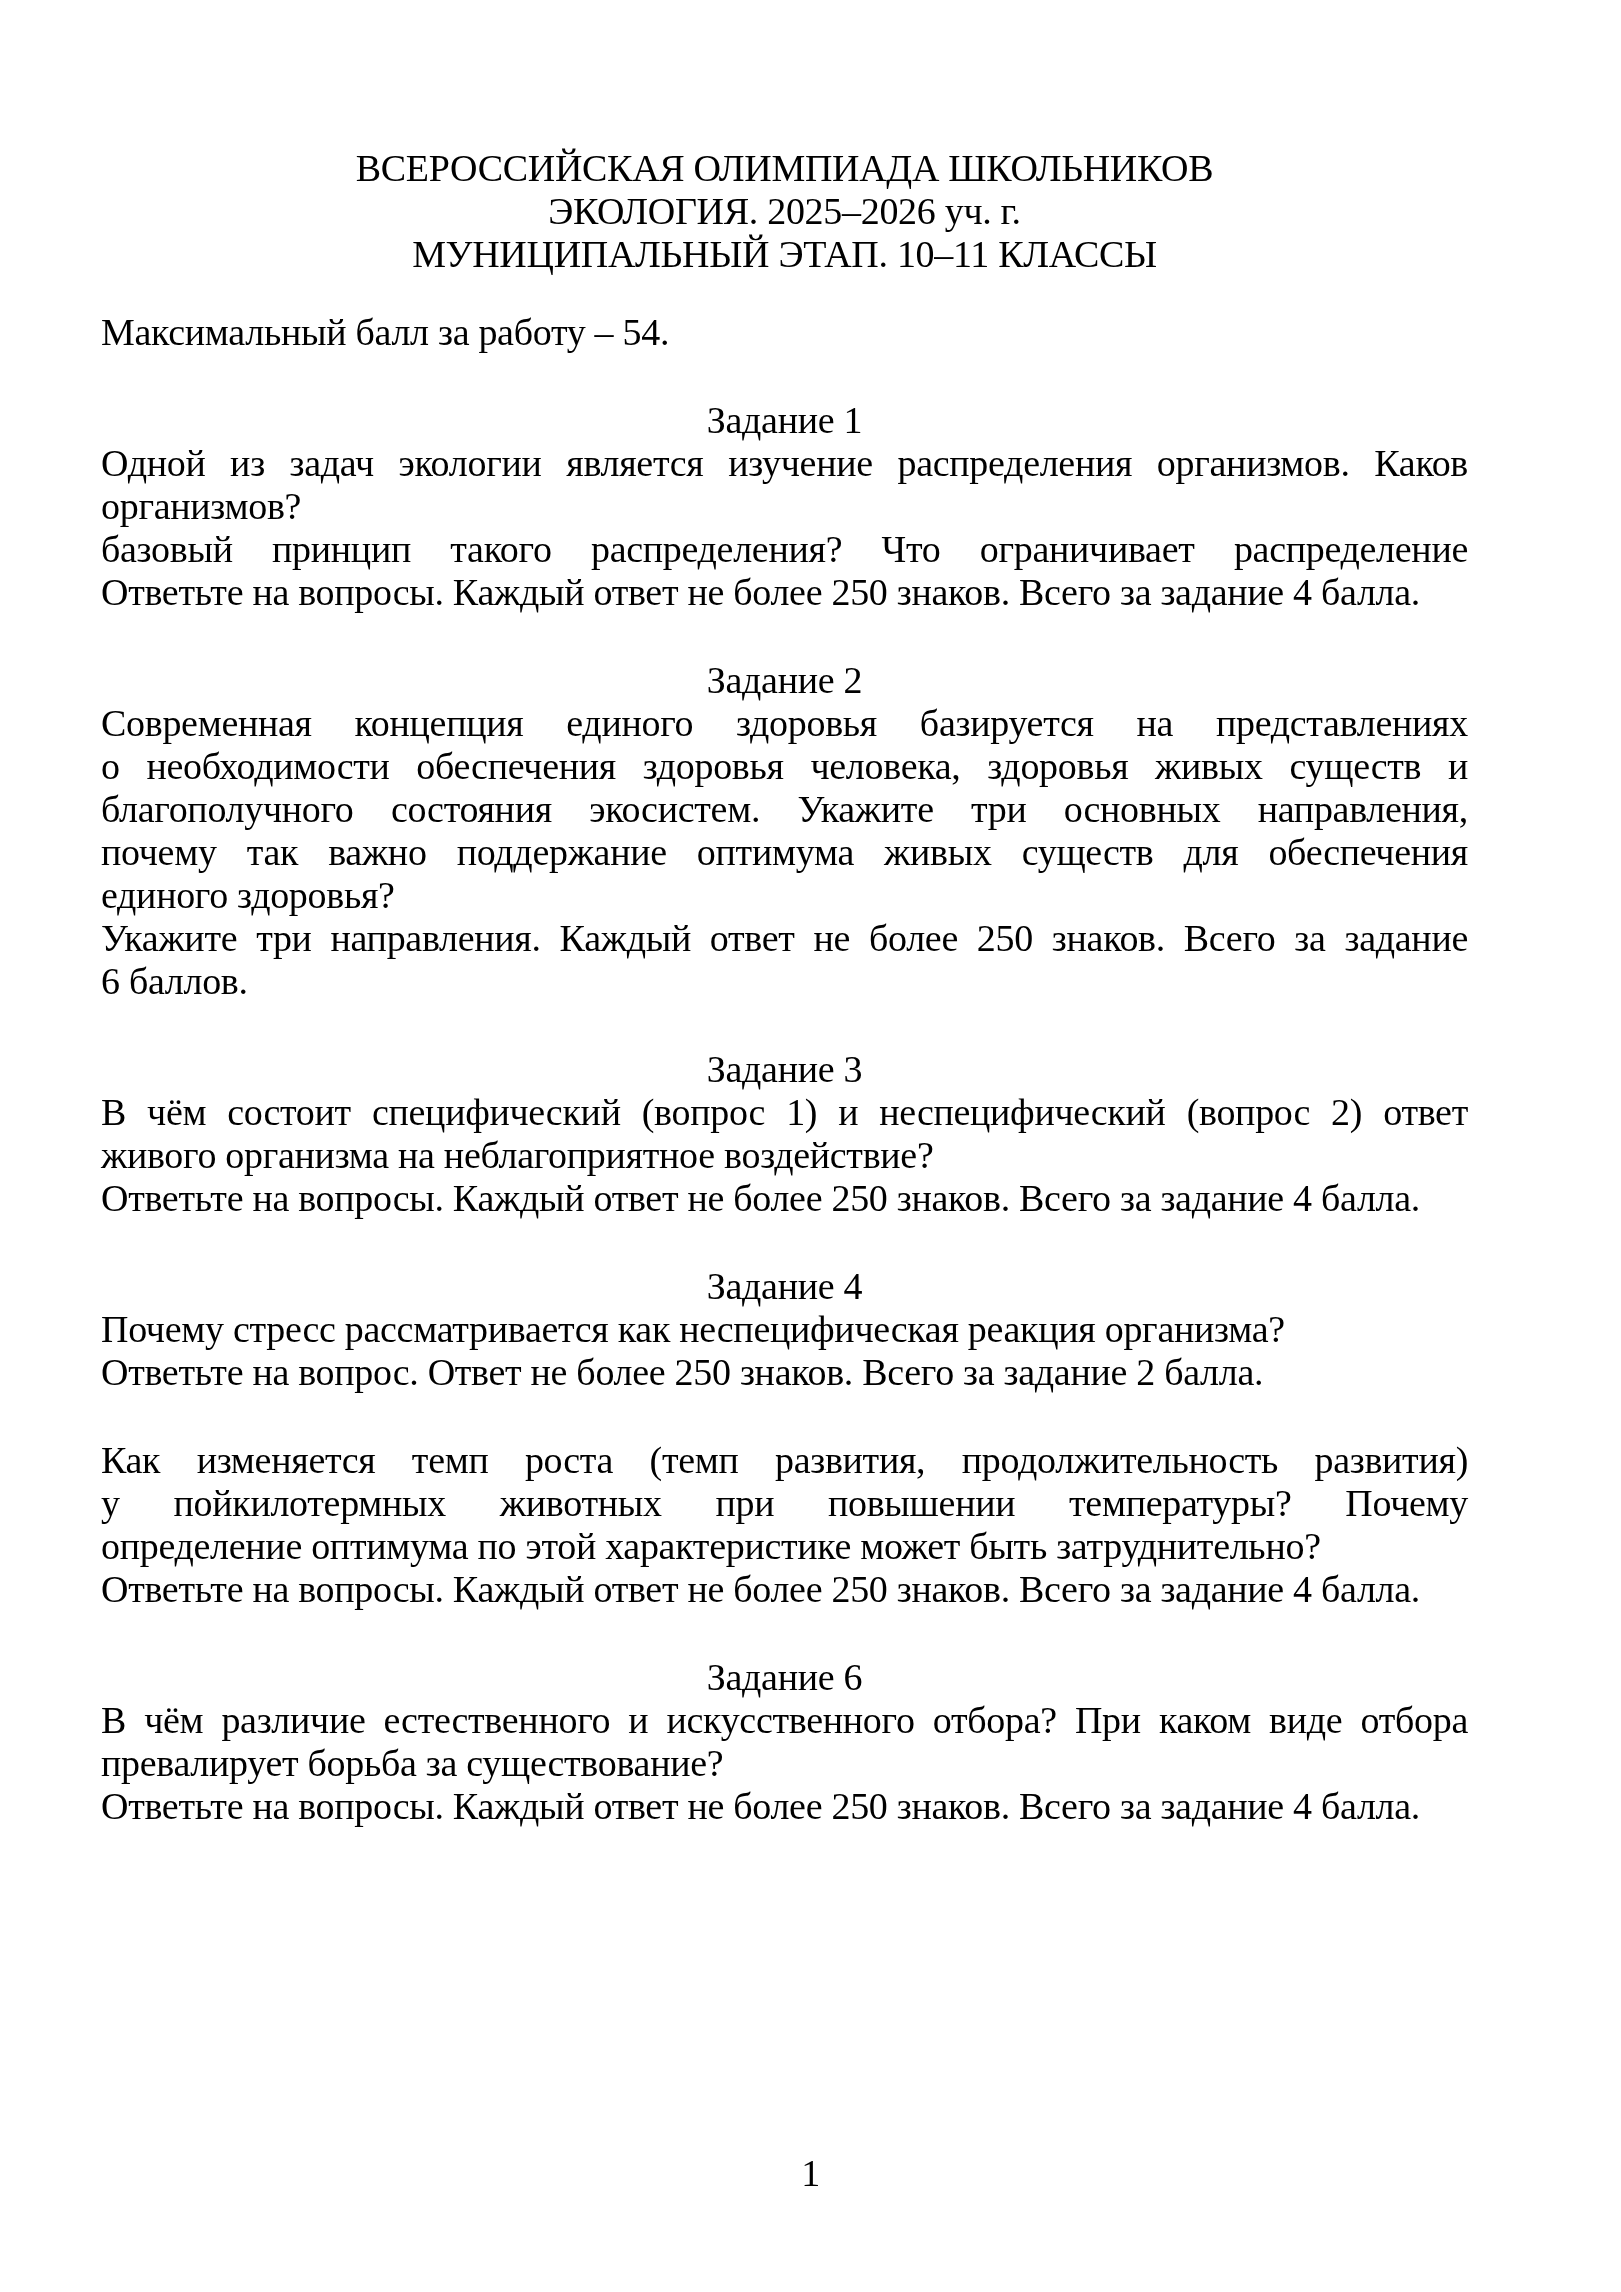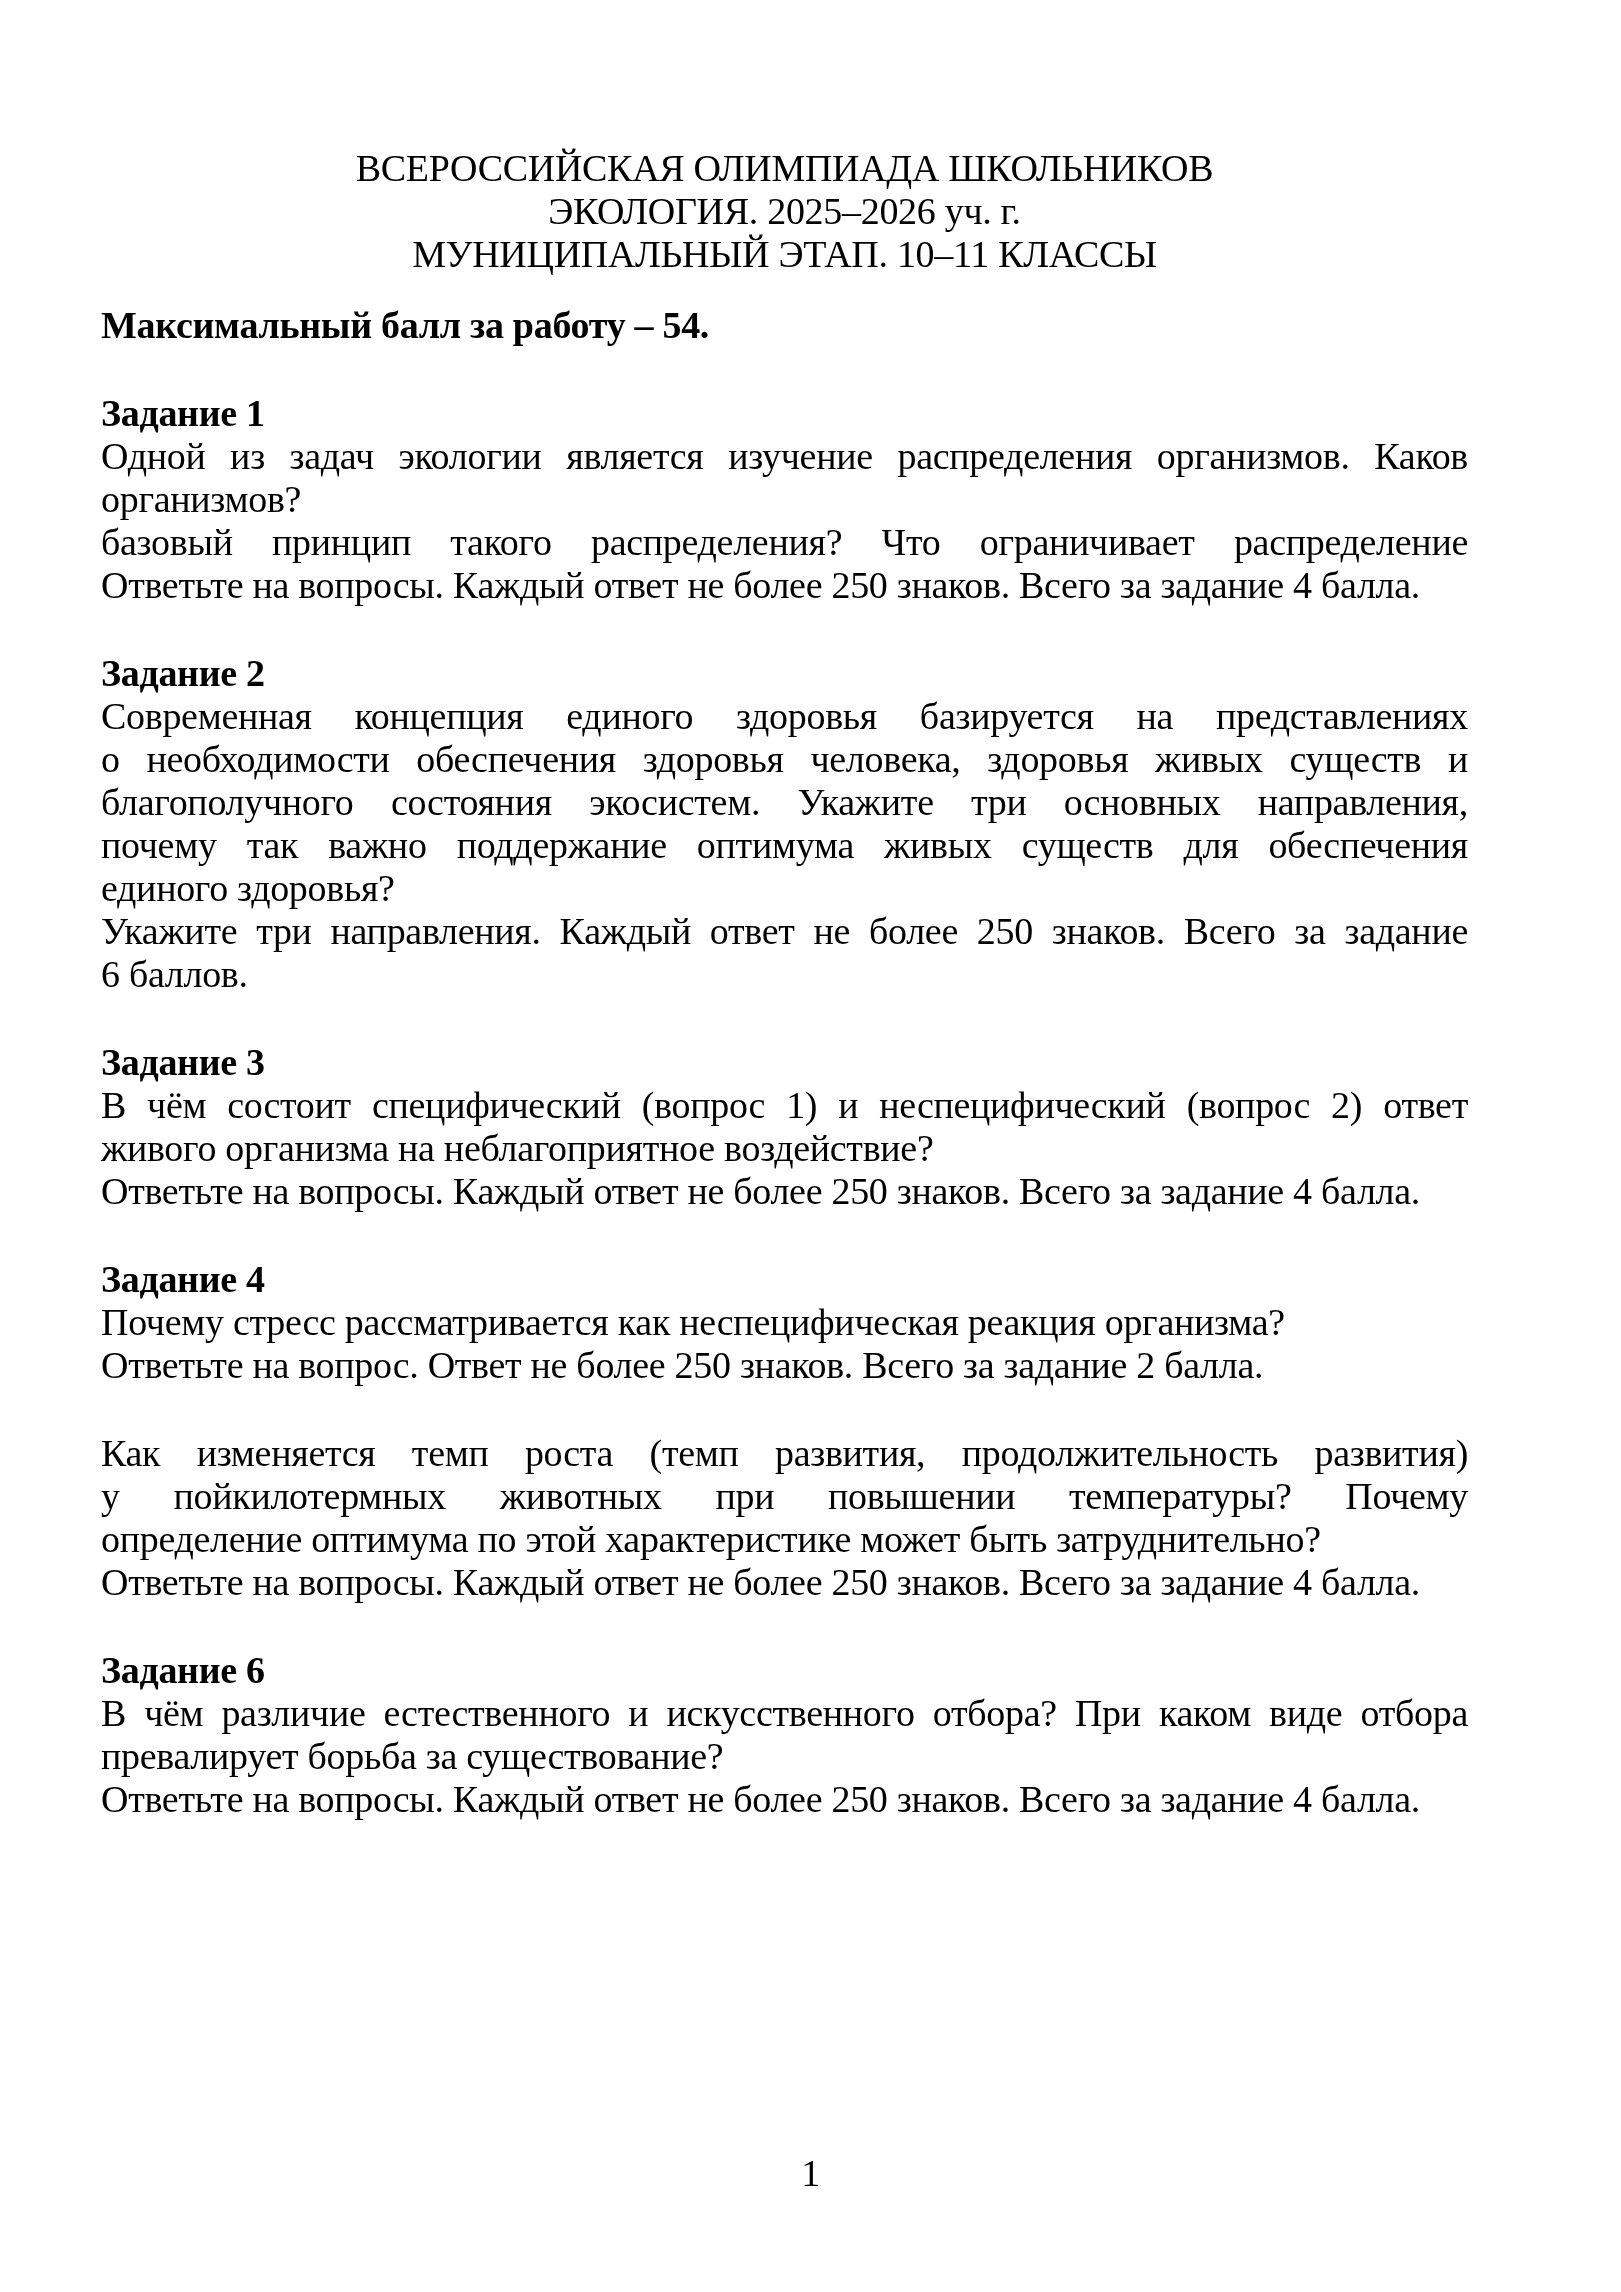--- a/index.html
+++ b/index.html
@@ -26,28 +26,29 @@
     width: 1367px;
     padding-top: 147px;
   }
   .doc-header {
     text-align: center;
   }
   .hline {
     white-space: nowrap;
   }
   .max-score {
-    font-weight: bold;
-    margin-top: 28px;
+    font-weight: normal;
+    margin-top: 35px;
   }
   .task {
     margin-top: 45px;
   }
   .task-title {
-    font-weight: bold;
+    font-weight: normal;
+    text-align: center;
   }
   .line {
     text-align: justify;
     text-align-last: justify;
   }
   .line.last {
     text-align-last: left;
   }
   .footer {
     position: absolute;

